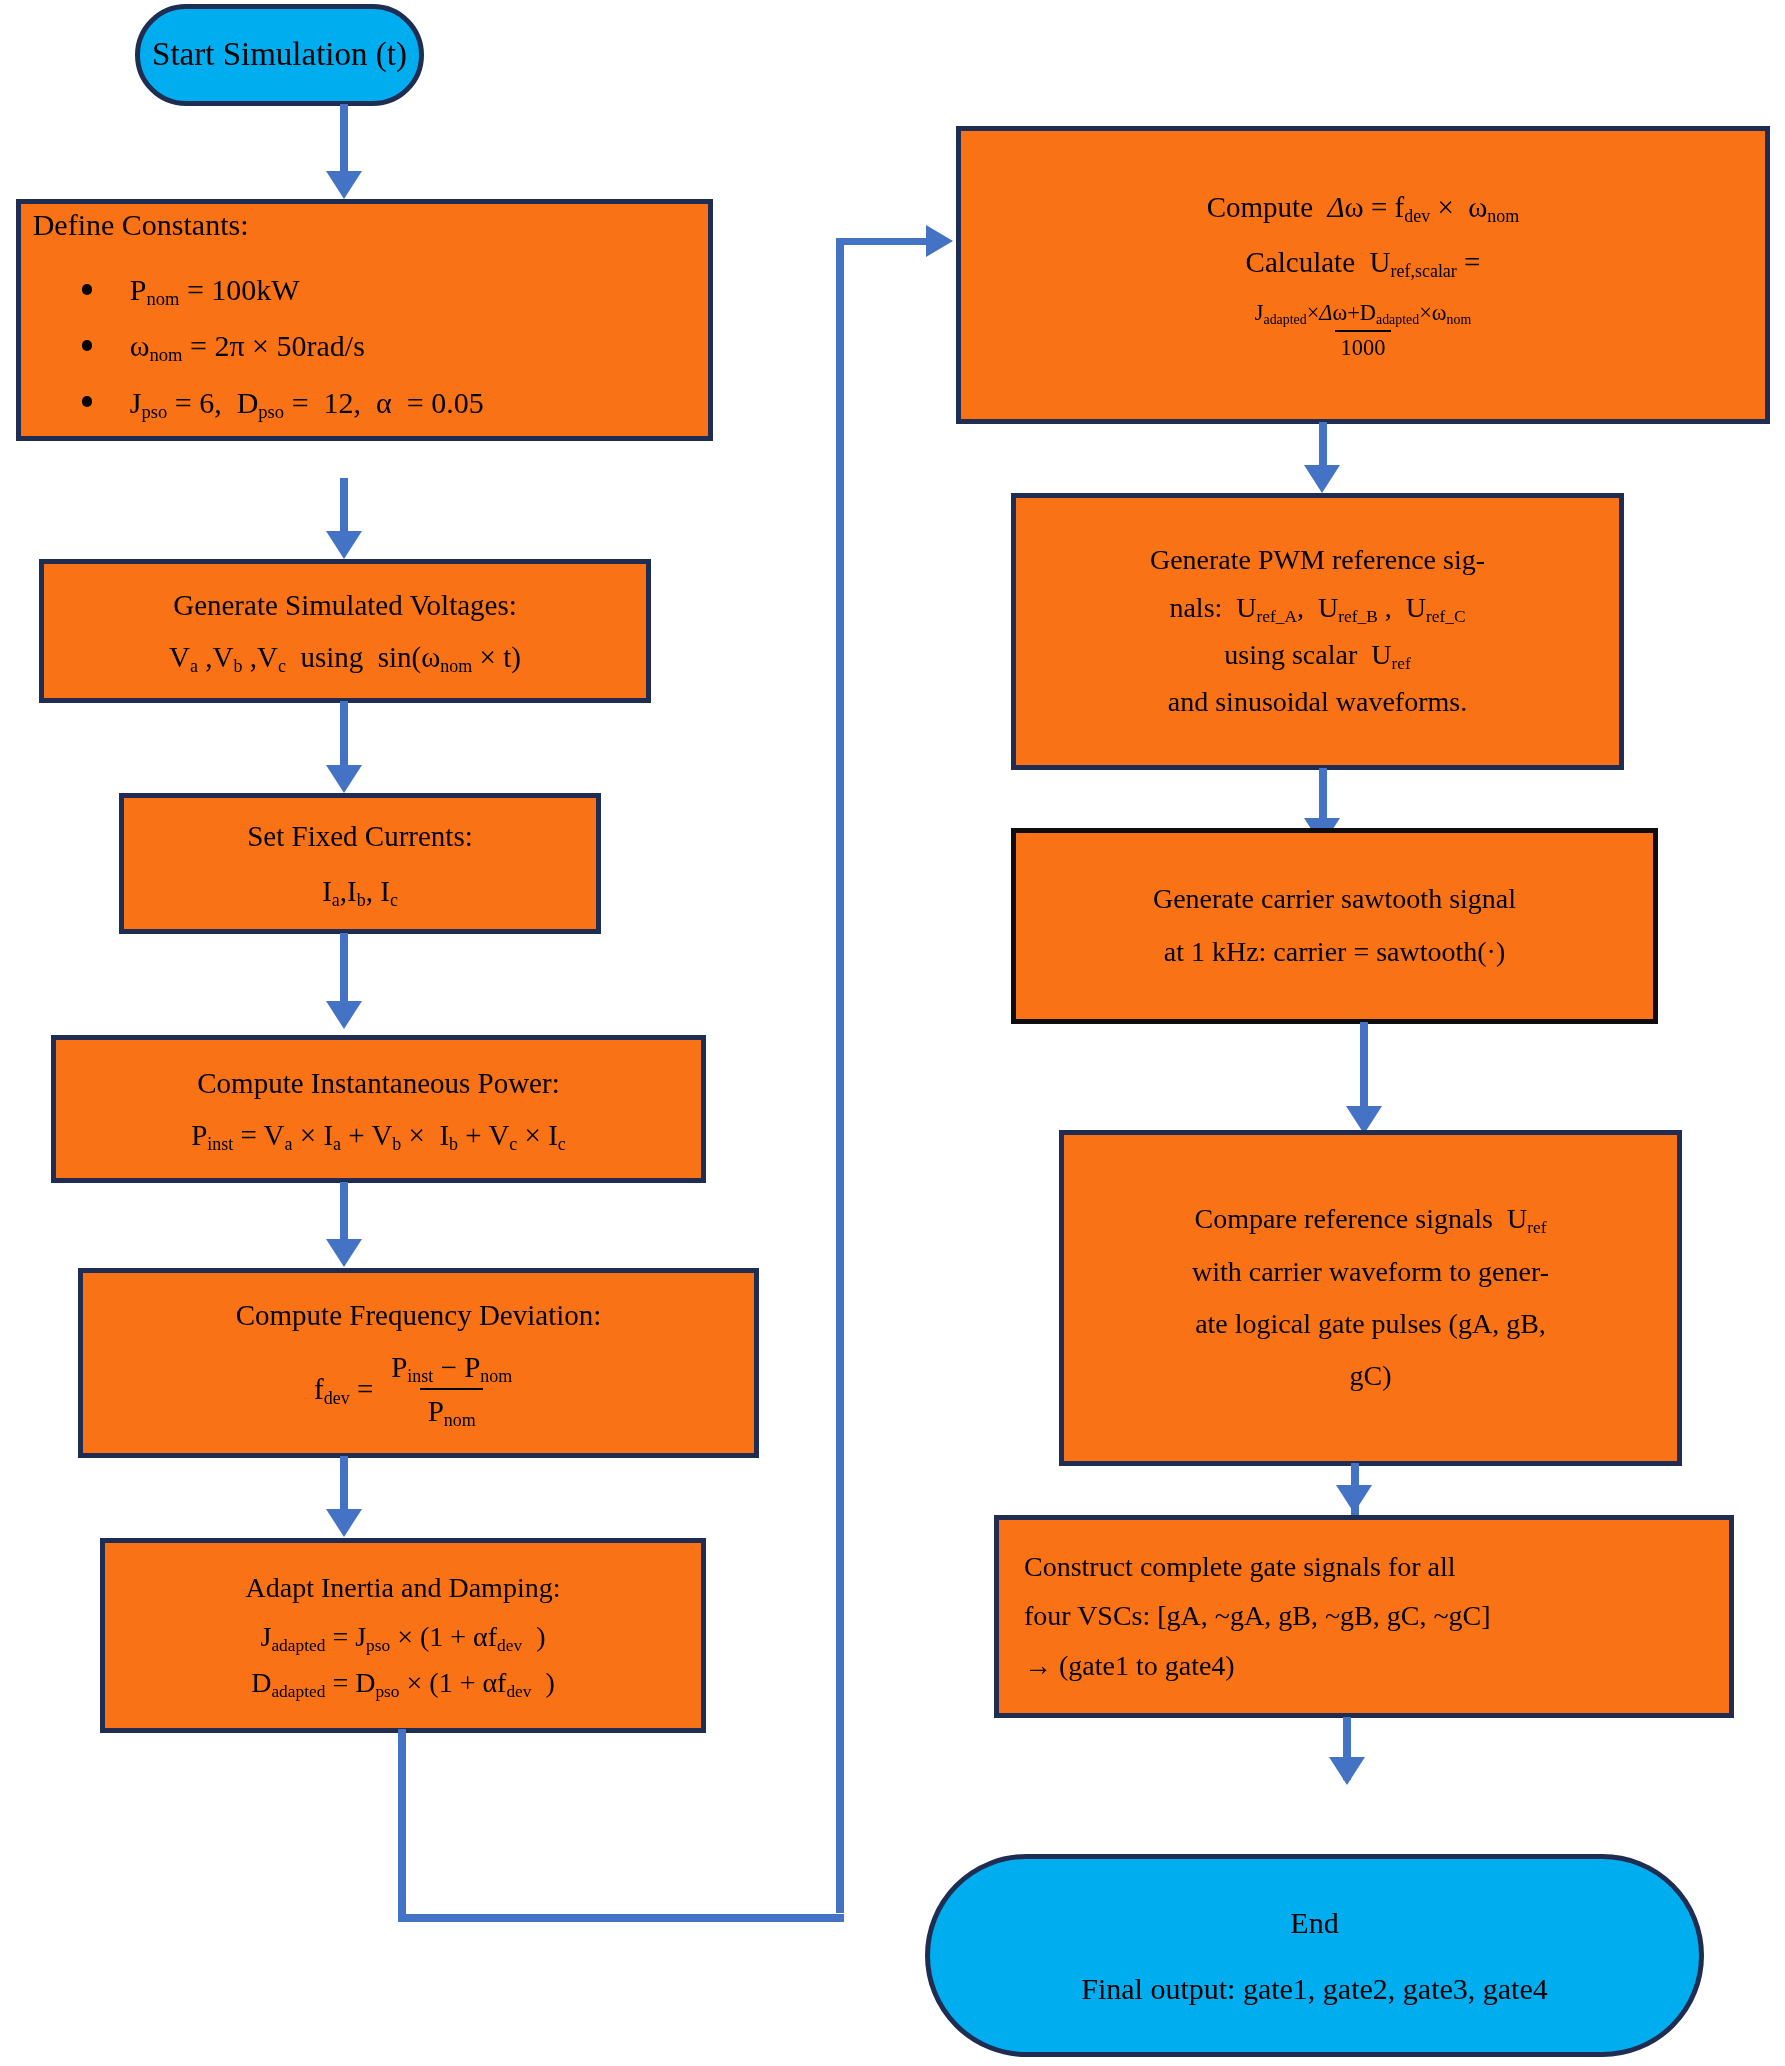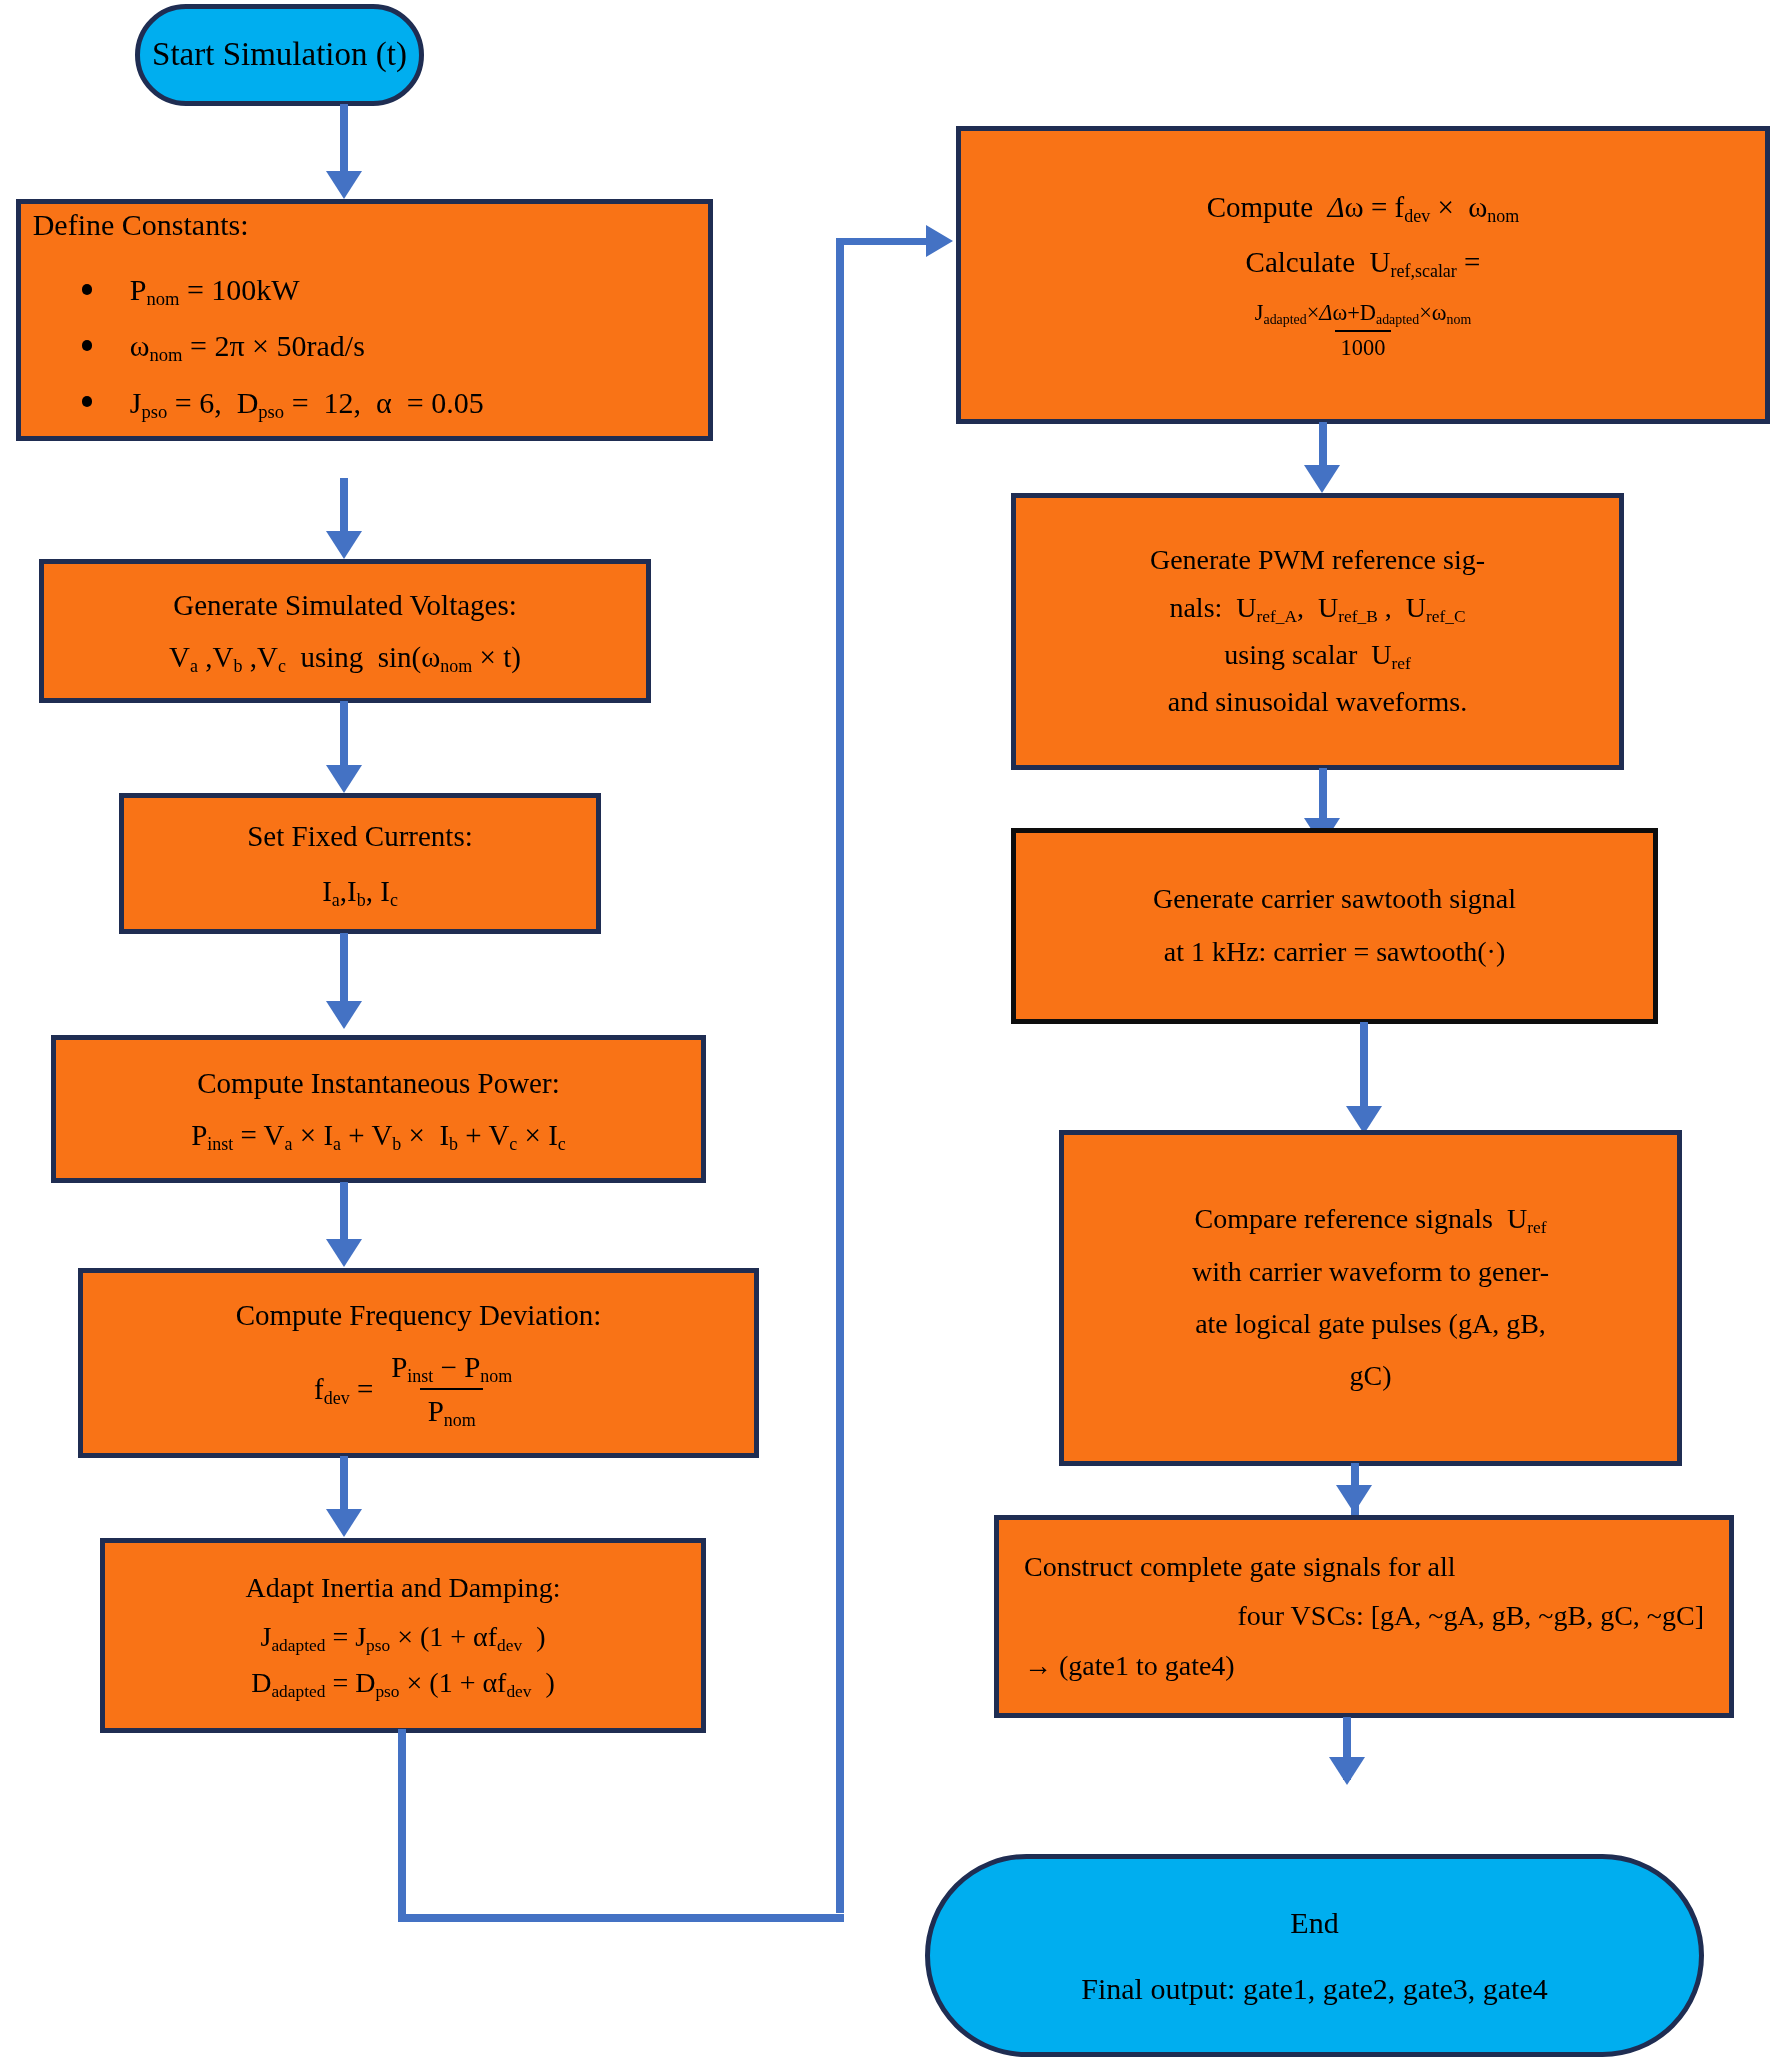--- a/index.html
+++ b/index.html
@@ -153,21 +153,21 @@
   <span class="ln" style="margin-top:11.7px;">with carrier waveform to gener-</span>
   <span class="ln" style="margin-top:11.7px;">ate logical gate pulses (gA, gB,</span>
   <span class="ln" style="margin-top:11.7px;">gC)</span>
 </div>
 
 <div class="conn vline" style="left:1351px;top:1463px;width:8.3px;height:54px;"></div>
 <div class="arrow-down" style="left:1336px;top:1485px;"></div>
 
 <div class="node proc" style="left:994px;top:1515px;width:740px;height:203px;font-size:28px;align-items:stretch;justify-content:center;padding:9.7px 25px;">
   <span class="ln just">Construct  complete  gate  signals  for  all</span>
-  <span class="ln left" style="margin-top:8.8px;text-align:right;">four VSCs: [gA, ~gA, gB, ~gB, gC, ~gC]</span>
+  <span class="ln left" style="margin-top:8.8px;">four VSCs: [gA, ~gA, gB, ~gB, gC, ~gC]</span>
   <span class="ln left" style="margin-top:8.8px;">→ (gate1 to gate4)</span>
 </div>
 
 <div class="conn vline" style="left:1343px;top:1717px;width:8.3px;height:63px;"></div>
 <div class="arrow-down" style="left:1329px;top:1757px;"></div>
 
 <div class="node term" style="left:925px;top:1854px;width:779px;height:203px;font-size:30px;border-radius:136px;">
   <span class="ln">End</span>
   <span class="ln" style="margin-top:22.4px;">Final output: gate1, gate2, gate3, gate4</span>
 </div>

